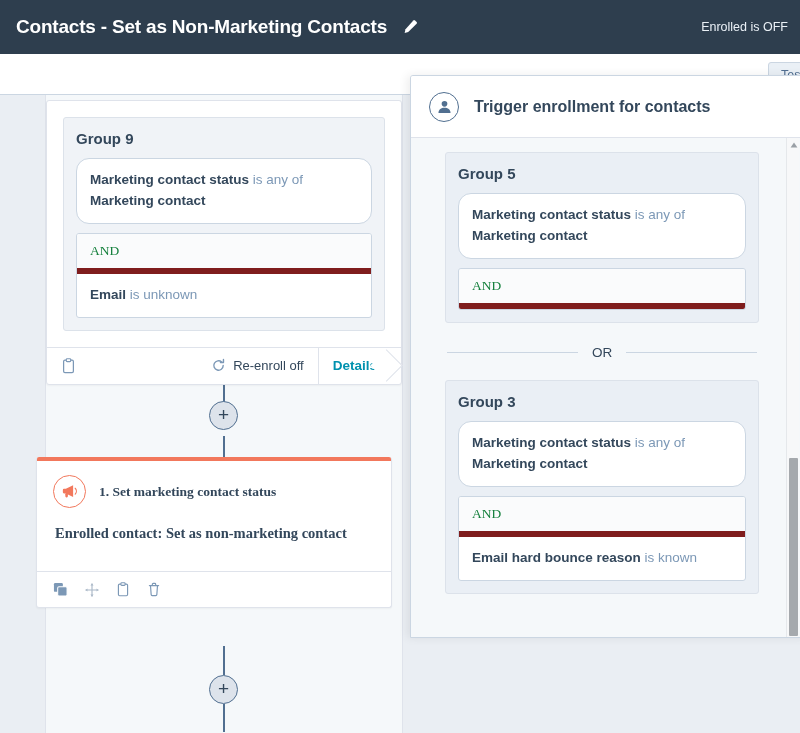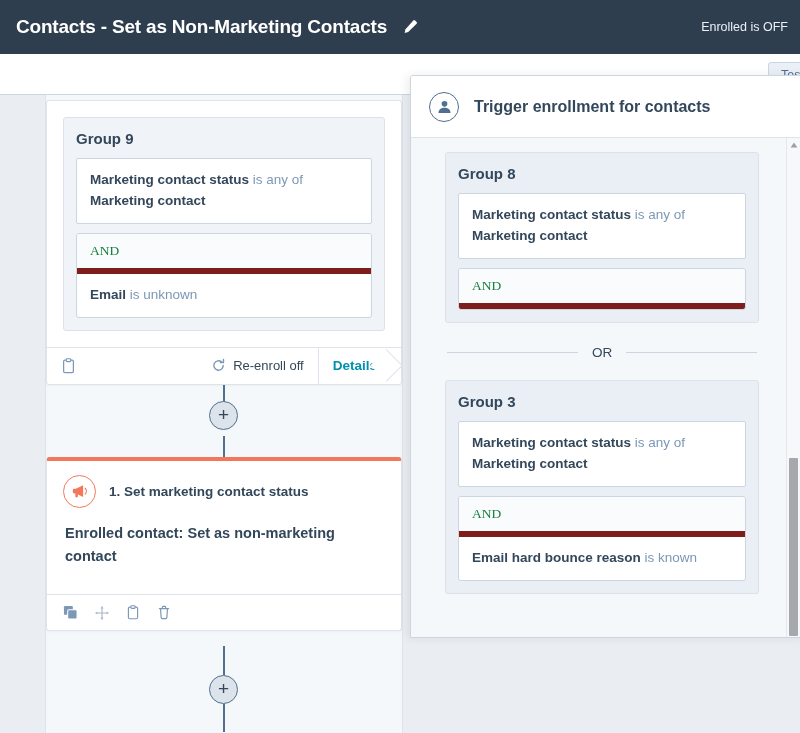--- a/index.html
+++ b/index.html
@@ -104,21 +104,21 @@
     padding: 12px;
   }
   .group-title {
     font-size: 15px; font-weight: bold;
     color: #33475b;
     margin-bottom: 11px;
   }
   .cond {
     background: #ffffff;
     border: 1px solid #cbd6e2;
-    border-radius: 2px;
+    border-radius: 13px;
     padding: 11px 13px;
     font-size: 13.5px;
     line-height: 1.55;
     color: #7c98b6;
   }
   .cond b { color: #33475b; font-weight: bold; }
   .and-wrap {
     margin-top: 9px;
     background: #ffffff;
     border: 1px solid #cbd6e2;
@@ -199,23 +199,24 @@
   }
   .plus-btn span {
     color: #33475b;
     font-size: 19px; line-height: 1;
     font-weight: 300;
     margin-top: -2px;
   }
 
   
   #action-card {
-    left: 46px; top: 362px;
+    left: 36px; top: 362px;
     width: 356px;
     border-top: none;
+    font-family: Liberation Serif, serif;
   }
   .action-accent {
     height: 4px;
     background: #f2785c;
     border-radius: 2px 2px 0 0;
   }
   .action-head {
     display: flex; align-items: center;
     padding: 14px 16px 6px 16px;
     gap: 13px;
@@ -455,21 +456,21 @@
         <circle cx="9" cy="6.2" r="3" fill="#516f90"></circle>
         <path d="M2.6 16c0-3.6 2.9-5.6 6.4-5.6s6.4 2 6.4 5.6z" fill="#516f90"></path>
       </svg>
     </div>
     <div class="panel-title">Trigger enrollment for contacts</div>
   </div>
 
   <div class="panel-body">
 
     <div class="panel-group">
-      <div class="group-title">Group 8</div>
+      <div class="group-title">Group 5</div>
 
       <div class="cond">
         <b>Marketing contact status</b><span> is any of </span><b>Marketing contact</b>
       </div>
 
       <div class="and-wrap">
         <div class="and-hdr">AND</div>
       </div>
     </div>
 

